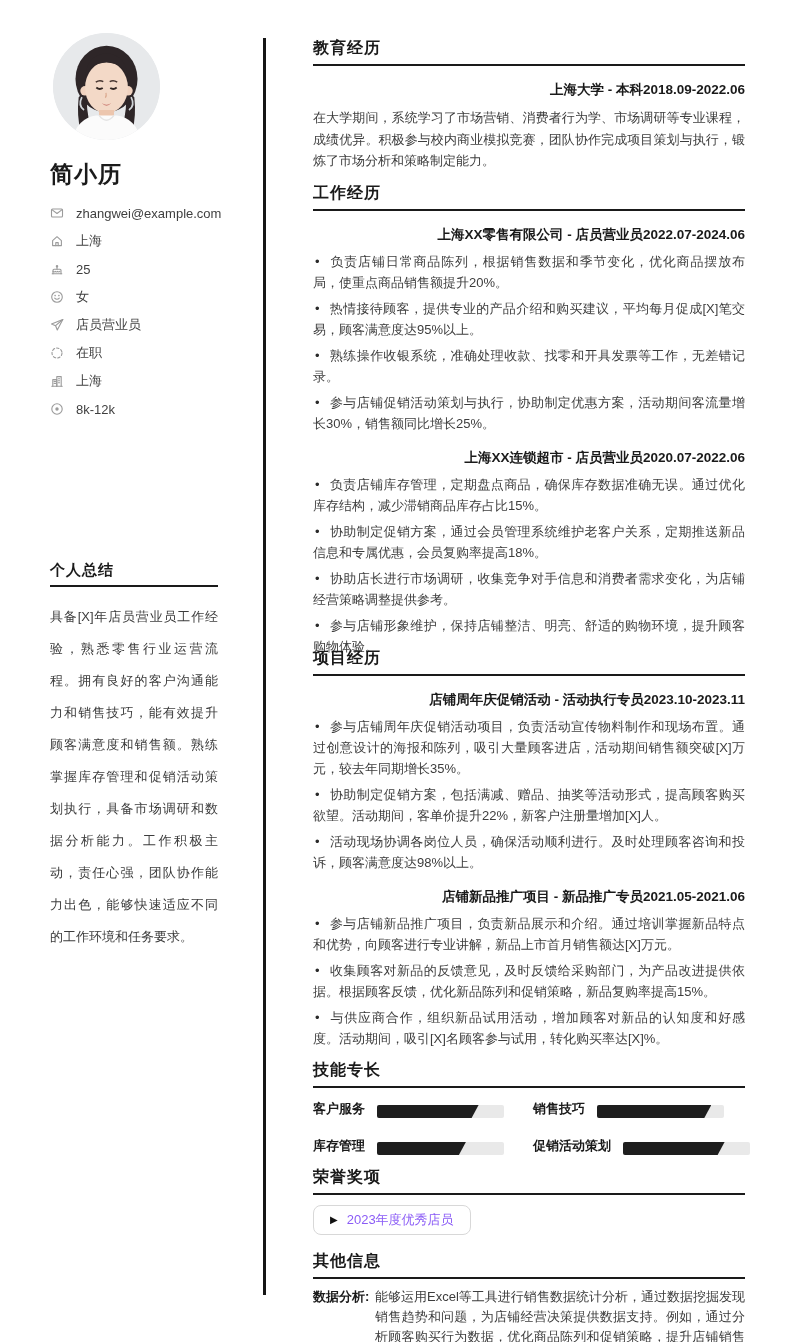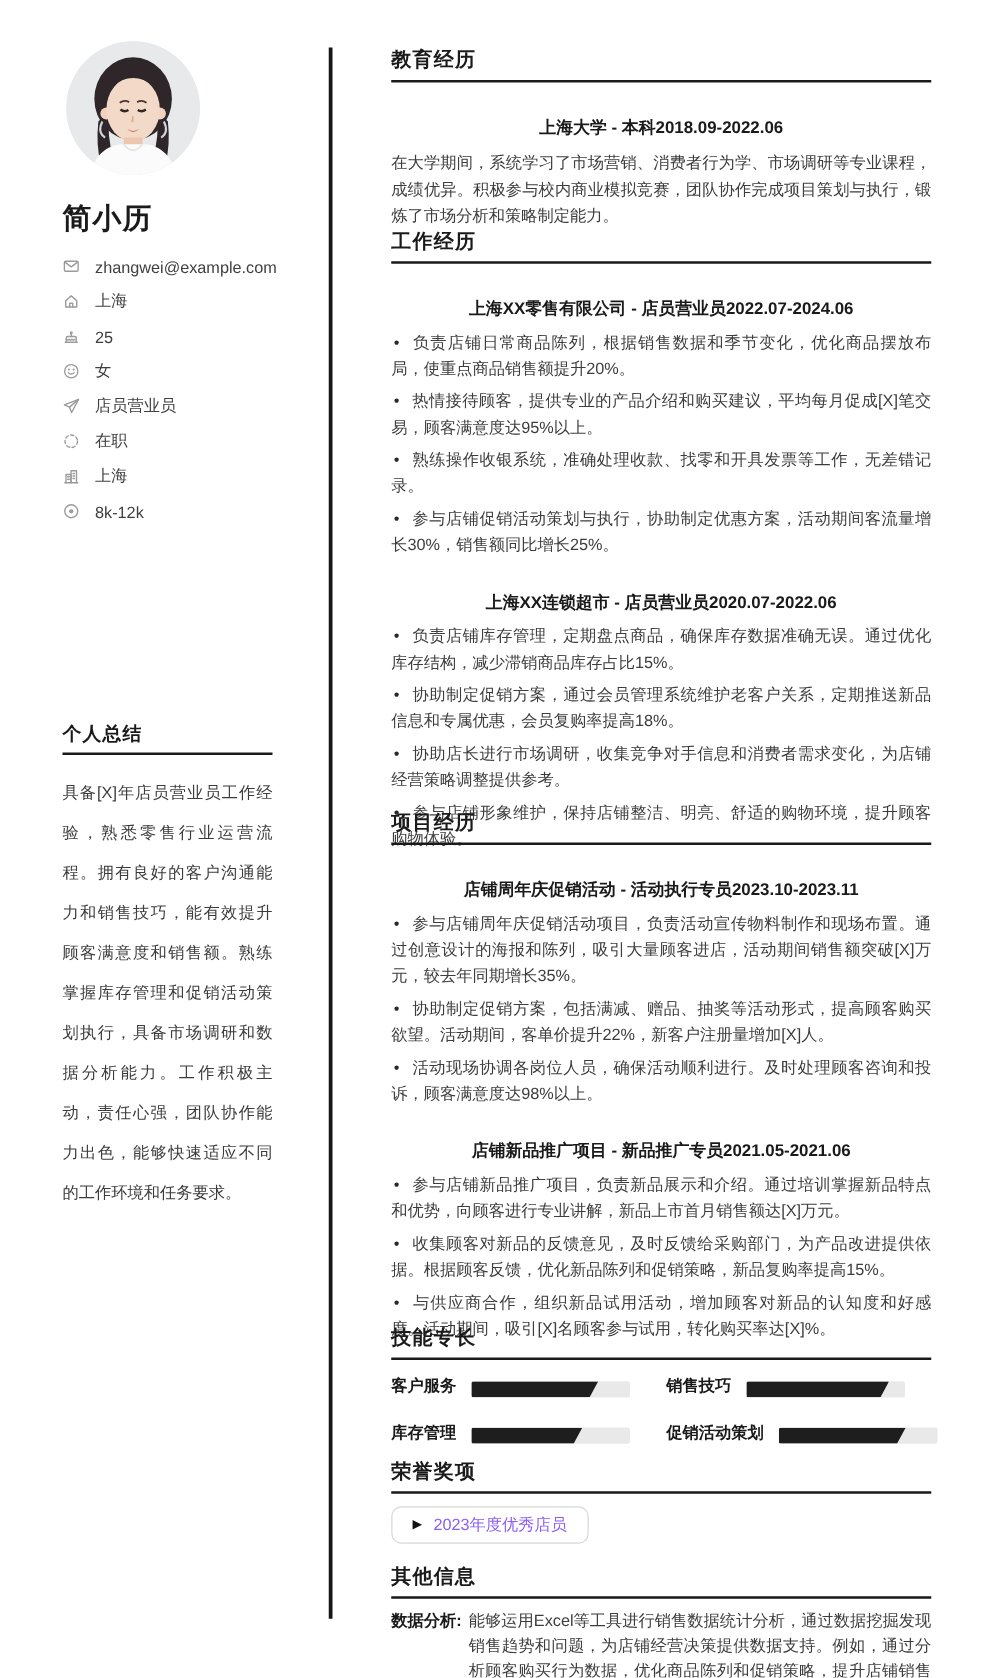--- a/index.html
+++ b/index.html
@@ -12,29 +12,29 @@
   .sidebar{position:absolute;left:50px;top:33px;width:168px;}
   .avatar{position:absolute;left:3px;top:0;width:107px;height:107px;border-radius:50%;overflow:hidden;background:#e7e9eb;}
   .avatar svg{display:block;width:100%;height:100%;}
   .name{position:absolute;left:0;top:126px;font-size:23px;font-weight:700;color:#1a1a1a;letter-spacing:1px;}
   .contacts{position:absolute;left:0;top:166px;width:200px;}
   .contact-row{display:flex;align-items:center;height:28px;}
   .cicon{width:14px;height:14px;flex:0 0 14px;margin-right:12px;display:flex;align-items:center;}
   .cicon svg{width:14px;height:14px;stroke:#9b9b9b;fill:none;stroke-width:1.1;stroke-linecap:round;stroke-linejoin:round;}
   .cval{font-size:13px;color:#3f3f3f;white-space:nowrap;}
   .summary{position:absolute;left:0;top:528px;width:168px;}
-  .side-title{font-size:15px;font-weight:700;color:#1a1a1a;padding-bottom:5px;border-bottom:2px solid #1a1a1a;letter-spacing:1px;margin-top:17px;}
+  .side-title{font-size:15px;font-weight:700;color:#1a1a1a;padding-bottom:5px;border-bottom:2px solid #1a1a1a;letter-spacing:1px;}
   .summary-text{margin-top:14px;font-size:13px;line-height:32px;color:#3c3c3c;text-align:justify;}
   
   .vdivider{position:absolute;left:263px;top:38px;width:3px;height:1257px;background:#161616;}
   
   .main{position:absolute;left:313px;top:38px;width:432px;}
   .section{position:absolute;left:0;width:432px;}
   .sec-title{font-size:16px;font-weight:700;color:#1a1a1a;padding-bottom:5px;border-bottom:2px solid #1a1a1a;letter-spacing:1px;}
-  .entry-header{display:flex;justify-content:center;align-items:baseline;margin-top:27px;}
+  .entry-header{display:flex;justify-content:flex-end;align-items:baseline;margin-top:15px;}
   .entry-name{font-size:13.5px;font-weight:700;color:#1a1a1a;}
   .entry-date{font-size:13.5px;font-weight:700;color:#1a1a1a;white-space:nowrap;}
   .desc{margin-top:8px;font-size:13px;line-height:21.5px;color:#3d3d3d;text-align:justify;}
   .bullets{margin-top:7px;}
   .bullets p{margin:0 0 5px 0;font-size:13px;line-height:21px;color:#3d3d3d;text-align:justify;}
   .blt{display:inline-block;margin:0 10px 0 2px;color:#2a2a2a;}
   
   #sec-edu{top:0;} #sec-work{top:145px;} #sec-proj{top:610px;}
   #sec-skill{top:1022px;} #sec-honor{top:1129px;} #sec-other{top:1213px;}
   

